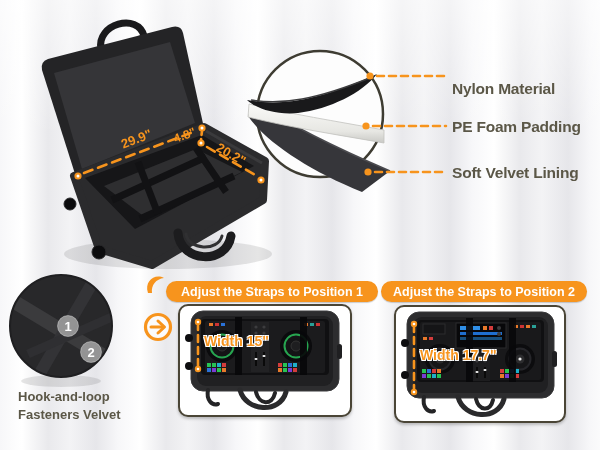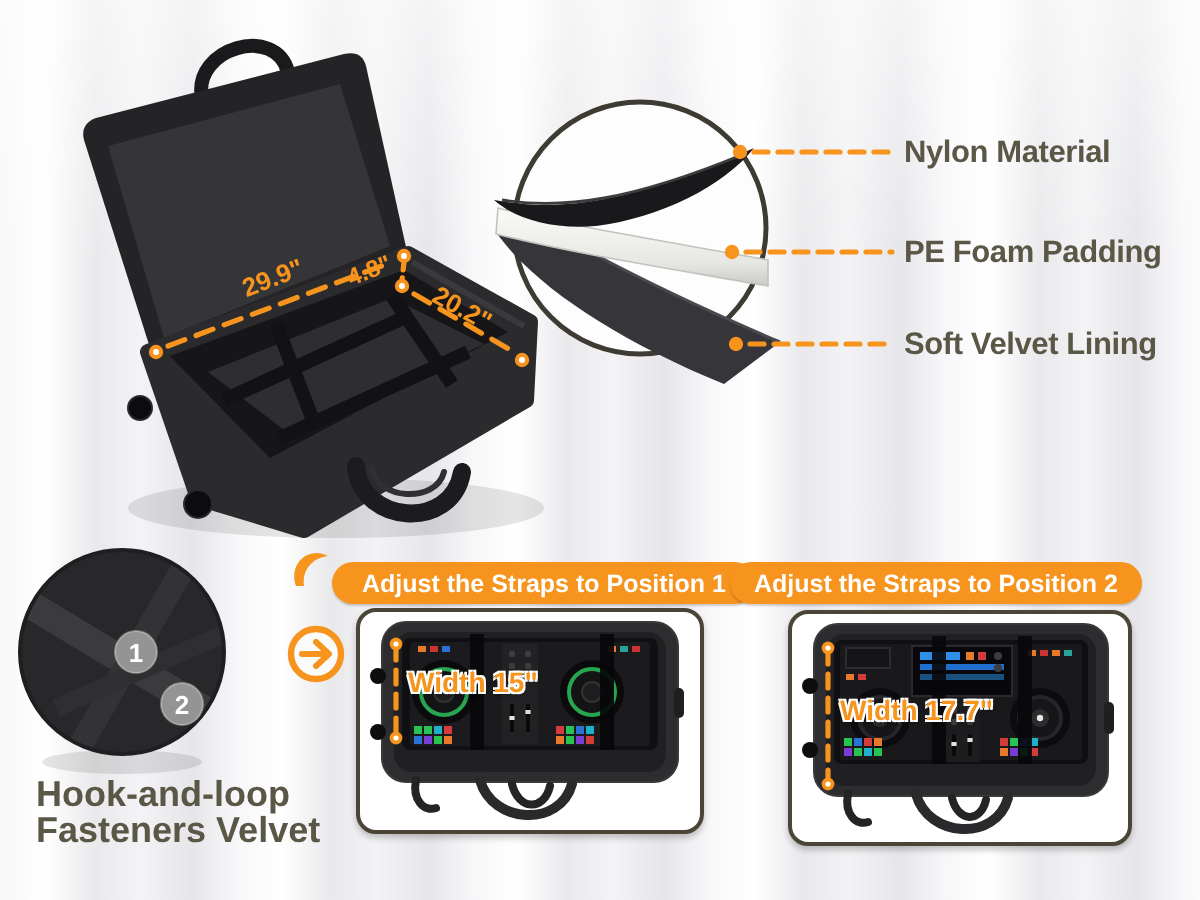--- a/index.html
+++ b/index.html
@@ -13,21 +13,21 @@
         #f7f7f9 0px, #ffffff 22px, #e9e9ec 48px, #f3f3f5 70px, #e6e6ea 96px, #f7f7f9 118px);
   }
   svg{display:block;}
   .abs{position:absolute;}
   .callout-label{
     position:absolute;left:452px;color:#5b5747;font-weight:bold;
     font-size:15.5px;letter-spacing:-0.2px;white-space:nowrap;
   }
   .caption{
     position:absolute;left:18px;top:388px;color:#5b5747;font-weight:bold;
-    font-size:18px;line-height:18px;white-space:nowrap;
+    font-size:13px;line-height:18px;white-space:nowrap;
   }
   .banner{
     position:absolute;top:281px;height:21px;border-radius:11px;
     background:#f7941d;color:#ffffff;font-weight:bold;font-size:12.5px;
     display:flex;align-items:center;justify-content:center;
     white-space:nowrap;padding:0 6px;
     box-shadow:0 1px 1px rgba(0,0,0,.18);
   }
   .photo{
     position:absolute;background:#ffffff;border:2px solid #4a4536;
@@ -139,31 +139,31 @@
 
     <g>
       <circle cx="158" cy="327" r="12.5" fill="#fbfbfc" stroke="#f7941d" stroke-width="3.2"></circle>
       <line x1="151" y1="327" x2="163" y2="327" stroke="#f7941d" stroke-width="3" stroke-linecap="round"></line>
       <polyline points="158,321 164.5,327 158,333" stroke="#f7941d" stroke-width="3" fill="none" stroke-linecap="round" stroke-linejoin="round"></polyline>
     </g>
 
     <path d="M148,293 C144,281 155,273 164,278 C156,279 151,285 152,293 Z" fill="#f7941d"></path>
   </svg>
 
-  <div class="callout-label" style="top:68px">Nylon Material</div>
+  <div class="callout-label" style="top:80px">Nylon Material</div>
   <div class="callout-label" style="top:164px">Soft Velvet Lining</div>
   <div class="callout-label" style="top:118px">PE Foam Padding</div>
 
   <div class="caption">
     <span style="display:block">Hook-and-loop</span>
     <span style="display:block">Fasteners Velvet</span>
   </div>
 
   <div class="banner" style="left:166px;width:212px">Adjust the Straps to Position 1</div>
-  <div class="banner" style="left:365px;width:206px">Adjust the Straps to Position 2</div>
+  <div class="banner" style="left:381px;width:206px">Adjust the Straps to Position 2</div>
 
   <div class="photo" style="left:178px;top:304px;width:174px;height:113px">
     <svg width="170" height="109" viewBox="0 0 170 109">
       <rect x="11" y="5" width="148" height="80" rx="12" fill="#2d2d2f" stroke="#3a3a3c"></rect>
       <rect x="17" y="10" width="136" height="70" rx="9" fill="#202022"></rect>
       <rect x="21" y="13" width="128" height="56" rx="4" fill="#101012"></rect>
       <rect x="25" y="15" width="120" height="52" rx="2" fill="#1b1b1d"></rect>
 
       <g>
         <rect x="29" y="17" width="4" height="3" fill="#e8792a"></rect>

